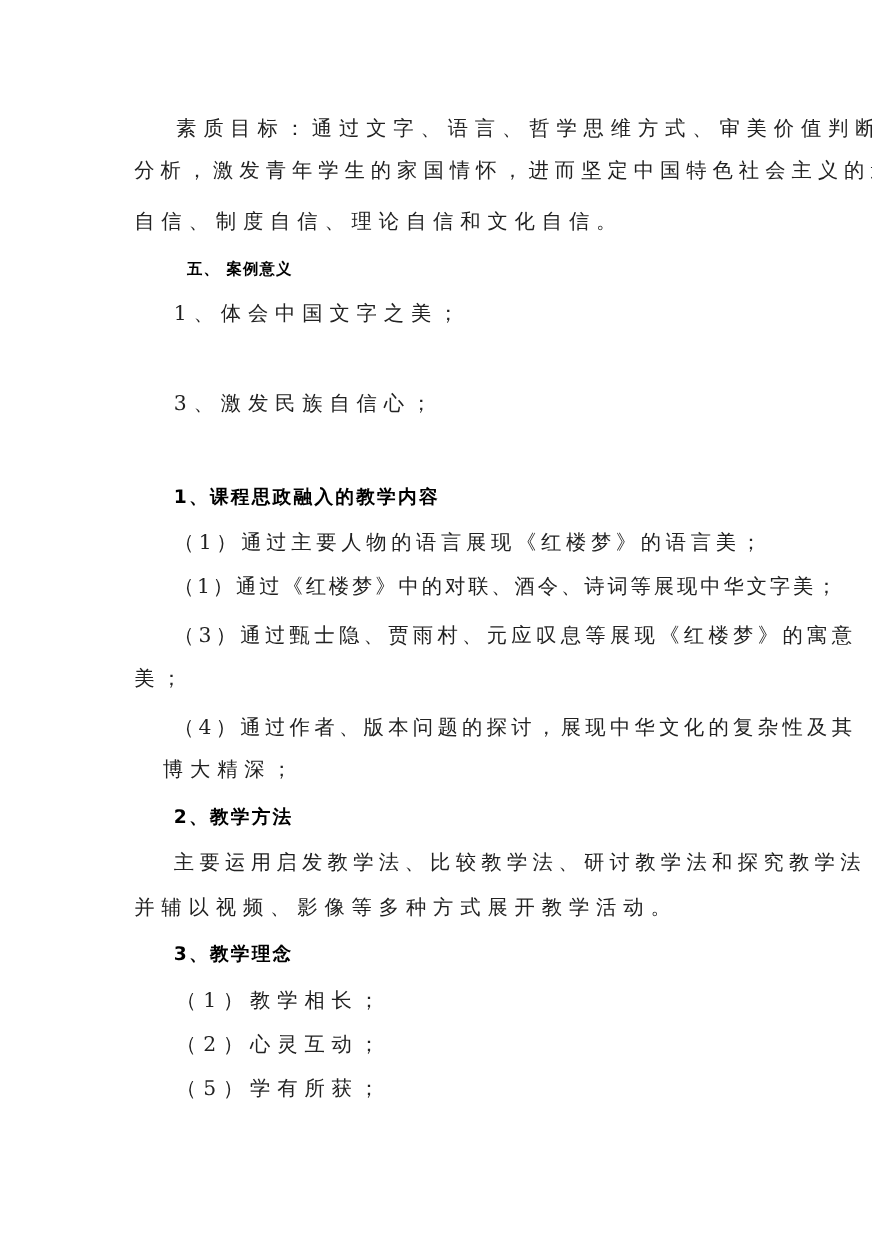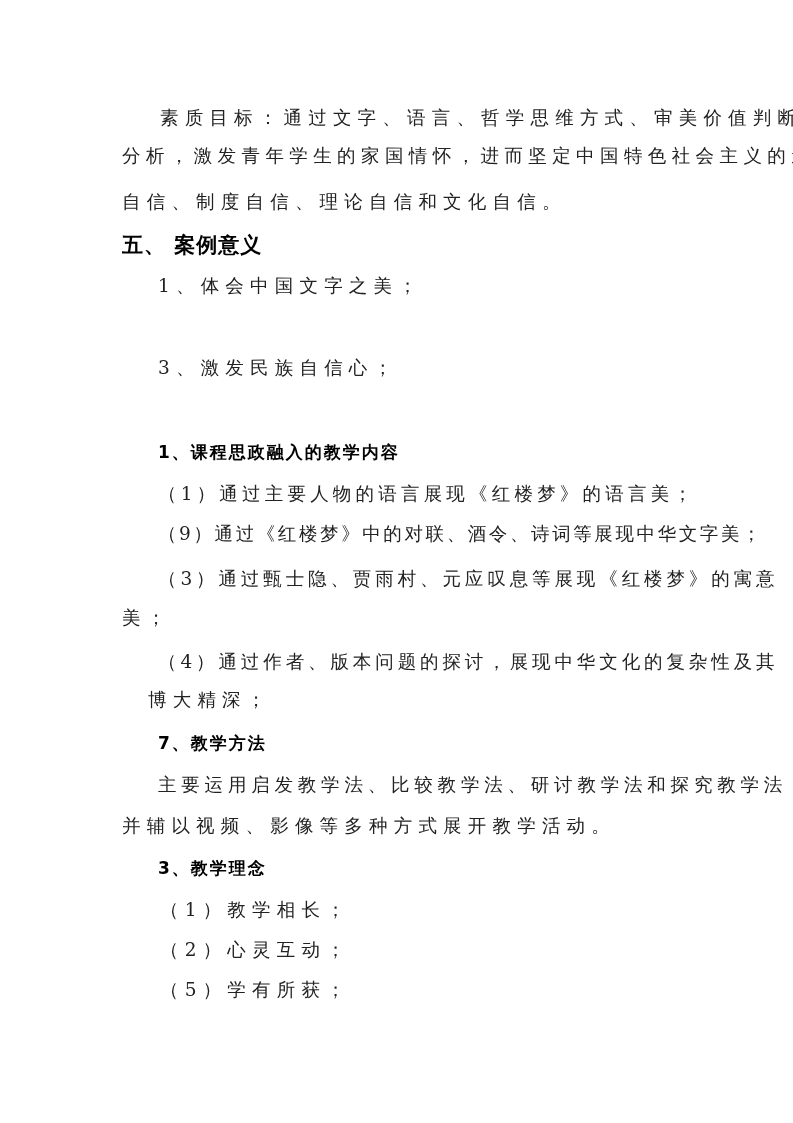--- a/index.html
+++ b/index.html
@@ -29,24 +29,25 @@
       font-size: 18.5px;
       letter-spacing: 6.2px;
       line-height: 24px;
       color: #222;
     }
     .heading-1 {
       position: absolute;
       white-space: nowrap;
       font-family: "DejaVu Sans", "Liberation Sans", sans-serif;
       font-weight: bold;
-      font-size: 21px;
+      font-size: 14px;
       letter-spacing: 1px;
       line-height: 26px;
       color: #000;
+      margin-left: 48px;
     }
     .heading-2 {
       position: absolute;
       white-space: nowrap;
       font-family: "DejaVu Sans", "Liberation Sans", sans-serif;
       font-weight: bold;
       font-size: 17px;
       letter-spacing: 2px;
       line-height: 24px;
       color: #000;
@@ -60,27 +61,27 @@
   <div class="line" style="left:160px; top:106px;">素质目标：通过文字、语言、哲学思维方式、审美价值判断等的</div>
   <div class="line" style="left:122px; top:144px; letter-spacing:5.4px;">分析，激发青年学生的家国情怀，进而坚定中国特色社会主义的道路</div>
   <div class="line" style="left:122px; top:190px;">自信、制度自信、理论自信和文化自信。</div>
 
   <div class="heading-1" style="left:122px; top:232px;">五、 案例意义</div>
   <div class="line" style="left:158px; top:274px;">1、体会中国文字之美；</div>
   <div class="line" style="left:158px; top:356px;">3、激发民族自信心；</div>
 
   <div class="heading-2" style="left:158px; top:440px;">1、课程思政融入的教学内容</div>
   <div class="line" style="left:158px; top:482px; letter-spacing:4.2px;">（1）通过主要人物的语言展现《红楼梦》的语言美；</div>
-  <div class="line" style="left:158px; top:522px; letter-spacing:2.6px;">（9）通过《红楼梦》中的对联、酒令、诗词等展现中华文字美；</div>
+  <div class="line" style="left:158px; top:522px; letter-spacing:2.6px;">（1）通过《红楼梦》中的对联、酒令、诗词等展现中华文字美；</div>
   <div class="line" style="left:158px; top:567px; letter-spacing:3.9px;">（3）通过甄士隐、贾雨村、元应叹息等展现《红楼梦》的寓意</div>
   <div class="line" style="left:122px; top:606px;">美；</div>
   <div class="line" style="left:158px; top:650px; letter-spacing:3.9px;">（4）通过作者、版本问题的探讨，展现中华文化的复杂性及其</div>
   <div class="line" style="left:122px; top:688px;margin-left:26px;">博大精深；</div>
 
-  <div class="heading-2" style="left:158px; top:731px;">7、教学方法</div>
+  <div class="heading-2" style="left:158px; top:731px;">2、教学方法</div>
   <div class="line" style="left:158px; top:773px; letter-spacing:4.8px;">主要运用启发教学法、比较教学法、研讨教学法和探究教学法，</div>
   <div class="line" style="left:122px; top:814px;">并辅以视频、影像等多种方式展开教学活动。</div>
 
   <div class="heading-2" style="left:158px; top:856px;">3、教学理念</div>
   <div class="line" style="left:160px; top:898px;">（1）教学相长；</div>
   <div class="line" style="left:160px; top:938px;">（2）心灵互动；</div>
   <div class="line" style="left:160px; top:978px;">（5）学有所获；</div>
 
 </div>
 

